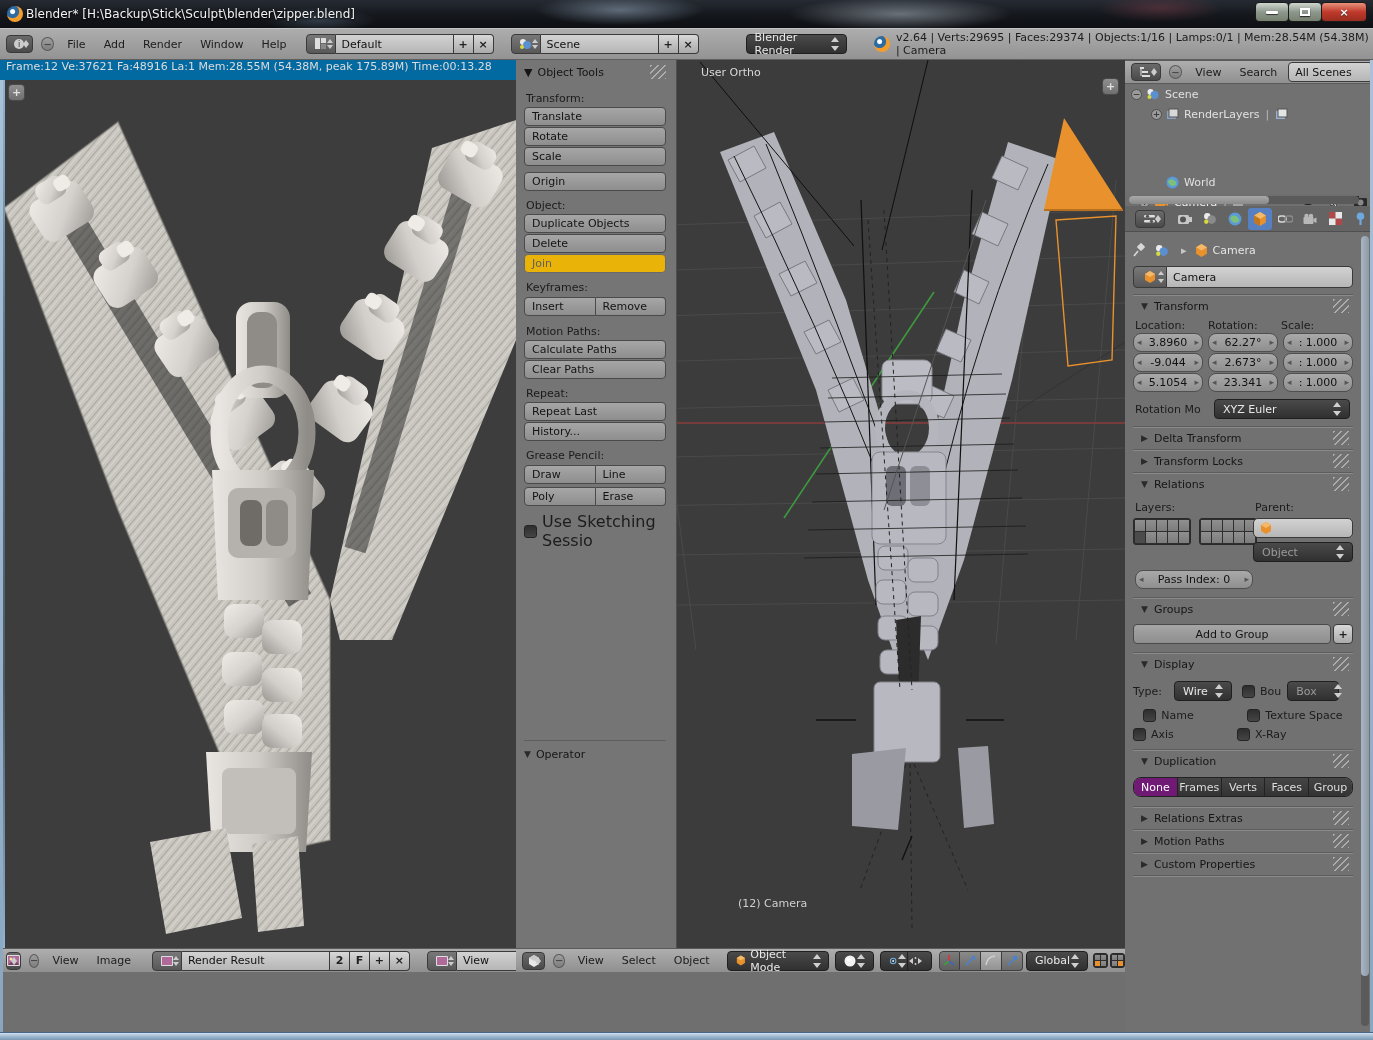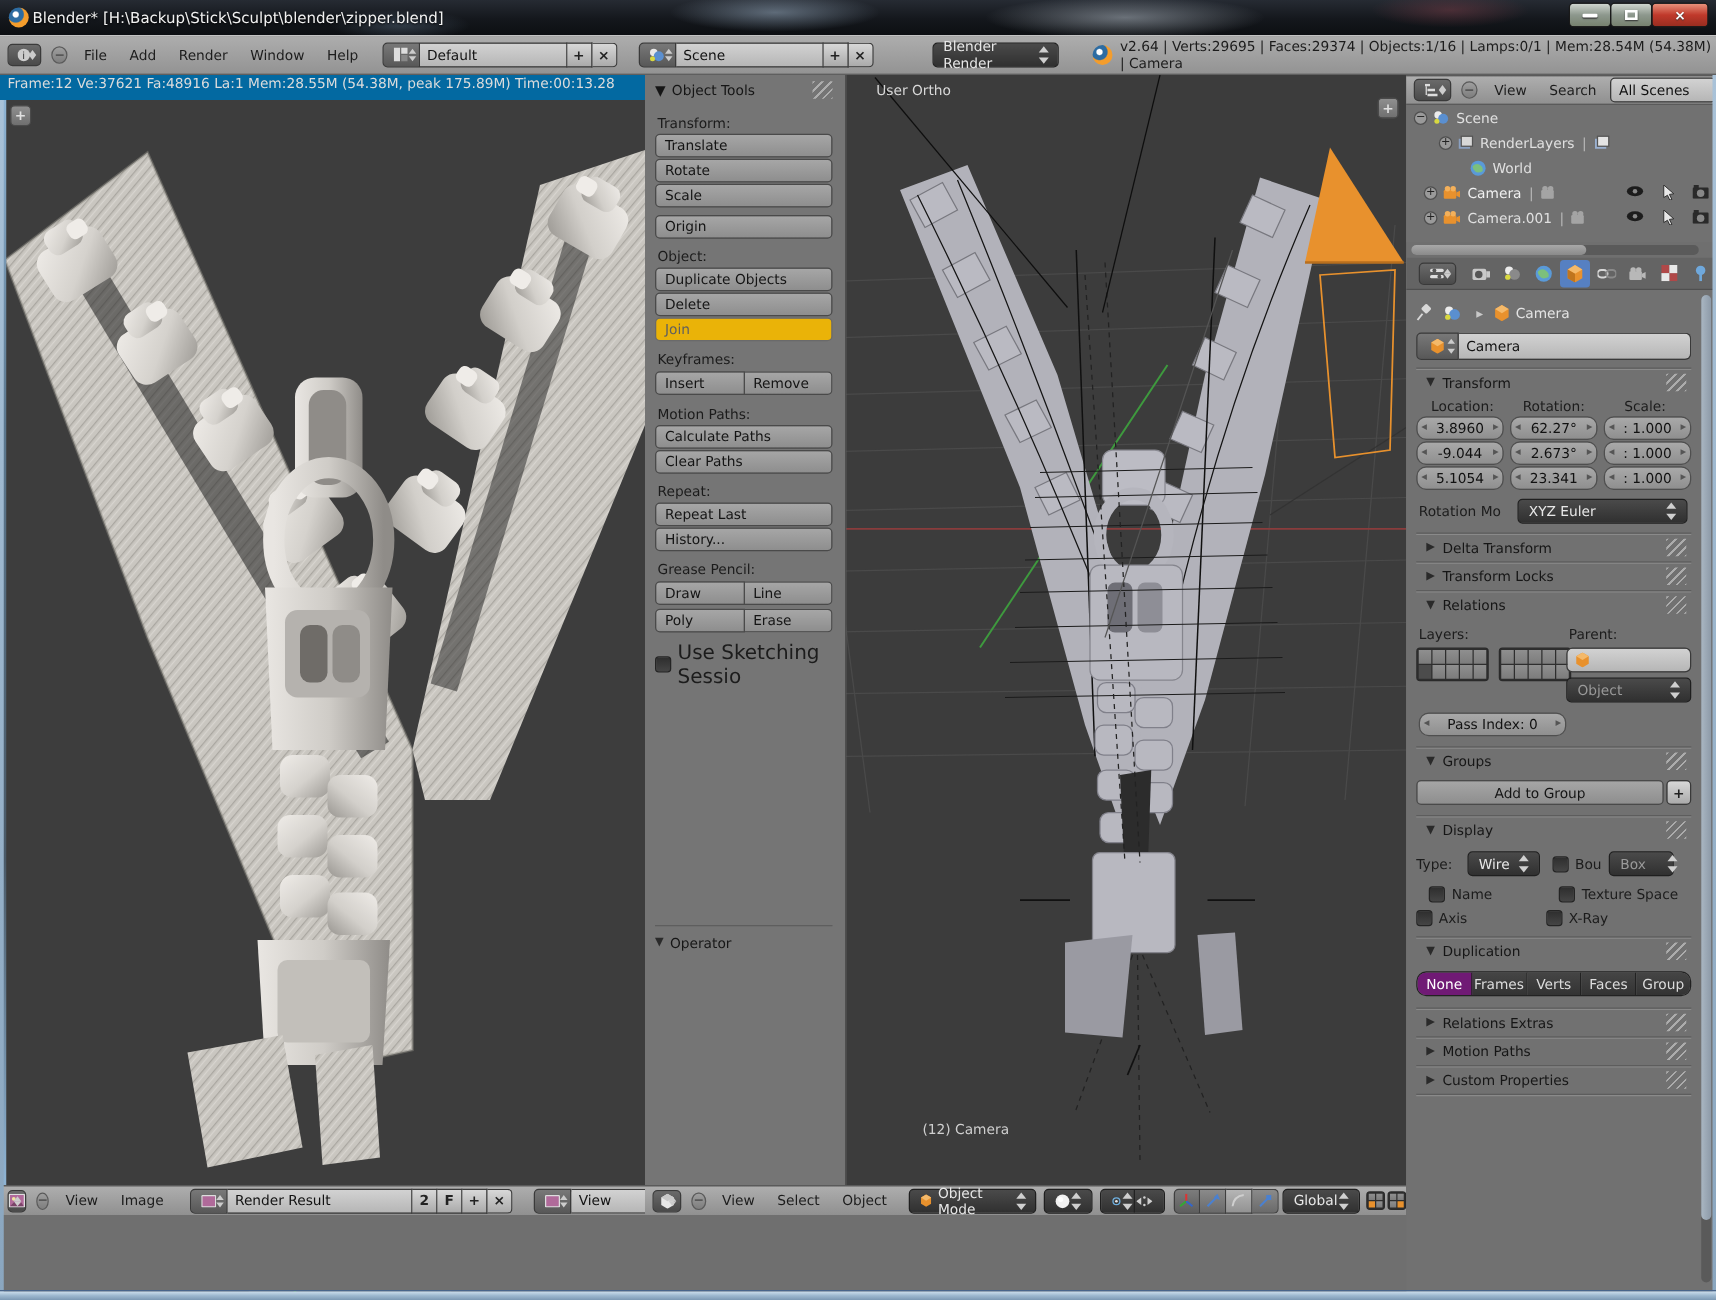--- a/index.html
+++ b/index.html
@@ -709,21 +709,21 @@
                 <rect x="1" y="3" width="9" height="8" fill="#8aa0c0"></rect>
                 <rect x="3" y="1" width="9" height="8" fill="#d8d8d8" stroke="#555"></rect>
               </svg>
             <span>RenderLayers</span>
             <span style="margin-left:6px; color:#b8b8b8;">|</span>
             <svg width="13" height="12" viewBox="0 0 13 12" style="margin-left:6px;">
                 <rect x="1" y="3" width="9" height="8" fill="#9ab0d0"></rect>
                 <rect x="3" y="1" width="9" height="8" fill="#e4e4e4" stroke="#555"></rect>
               </svg>
           </div>
-          <div class="orow" style="padding-left:36px;">
+          <div class="orow" style="padding-left:26px;margin-top:48px;">
             <svg width="13" height="13" viewBox="0 0 13 13" style="margin:0 5px 0 15px;">
                 <circle cx="6.5" cy="6.5" r="6" fill="#5a9ad8"></circle>
                 <path d="M2,5 Q5,2 8,4 Q11,6 10,9 Q6,11 4,9 Q2,7 2,5" fill="#7cc07c"></path>
               </svg>
             <span>World</span>
           </div>
           <div class="orow" style="padding-left:14px;">
             <span class="expander">+</span>
             <svg width="15" height="12" viewBox="0 0 15 12" style="margin-right:5px;">
                 <rect x="1" y="4" width="10" height="7" rx="1" fill="#e8912d"></rect>
@@ -885,21 +885,21 @@
                 <span>Camera</span>
               </div>
           </div>
           <div class="psep"></div>
 
           <div class="phdr" style="position:relative;">
             <span class="tri">▼</span>
             <span>Transform</span>
               <span class="grip"></span>
           </div>
-          <div class="col3" style="margin:2px 2px 1px 2px;text-align:center;">
+          <div class="col3" style="margin:2px 2px 1px 2px;">
             <span class="c">Location:</span>
             <span class="c">Rotation:</span>
             <span class="c">Scale:</span>
           </div>
           <div class="col3">
             <div class="c numcol">
               <div class="numfield">
                   <span class="la">◂</span>
                   <span>3.8960</span>
                   <span class="ra">▸</span>

